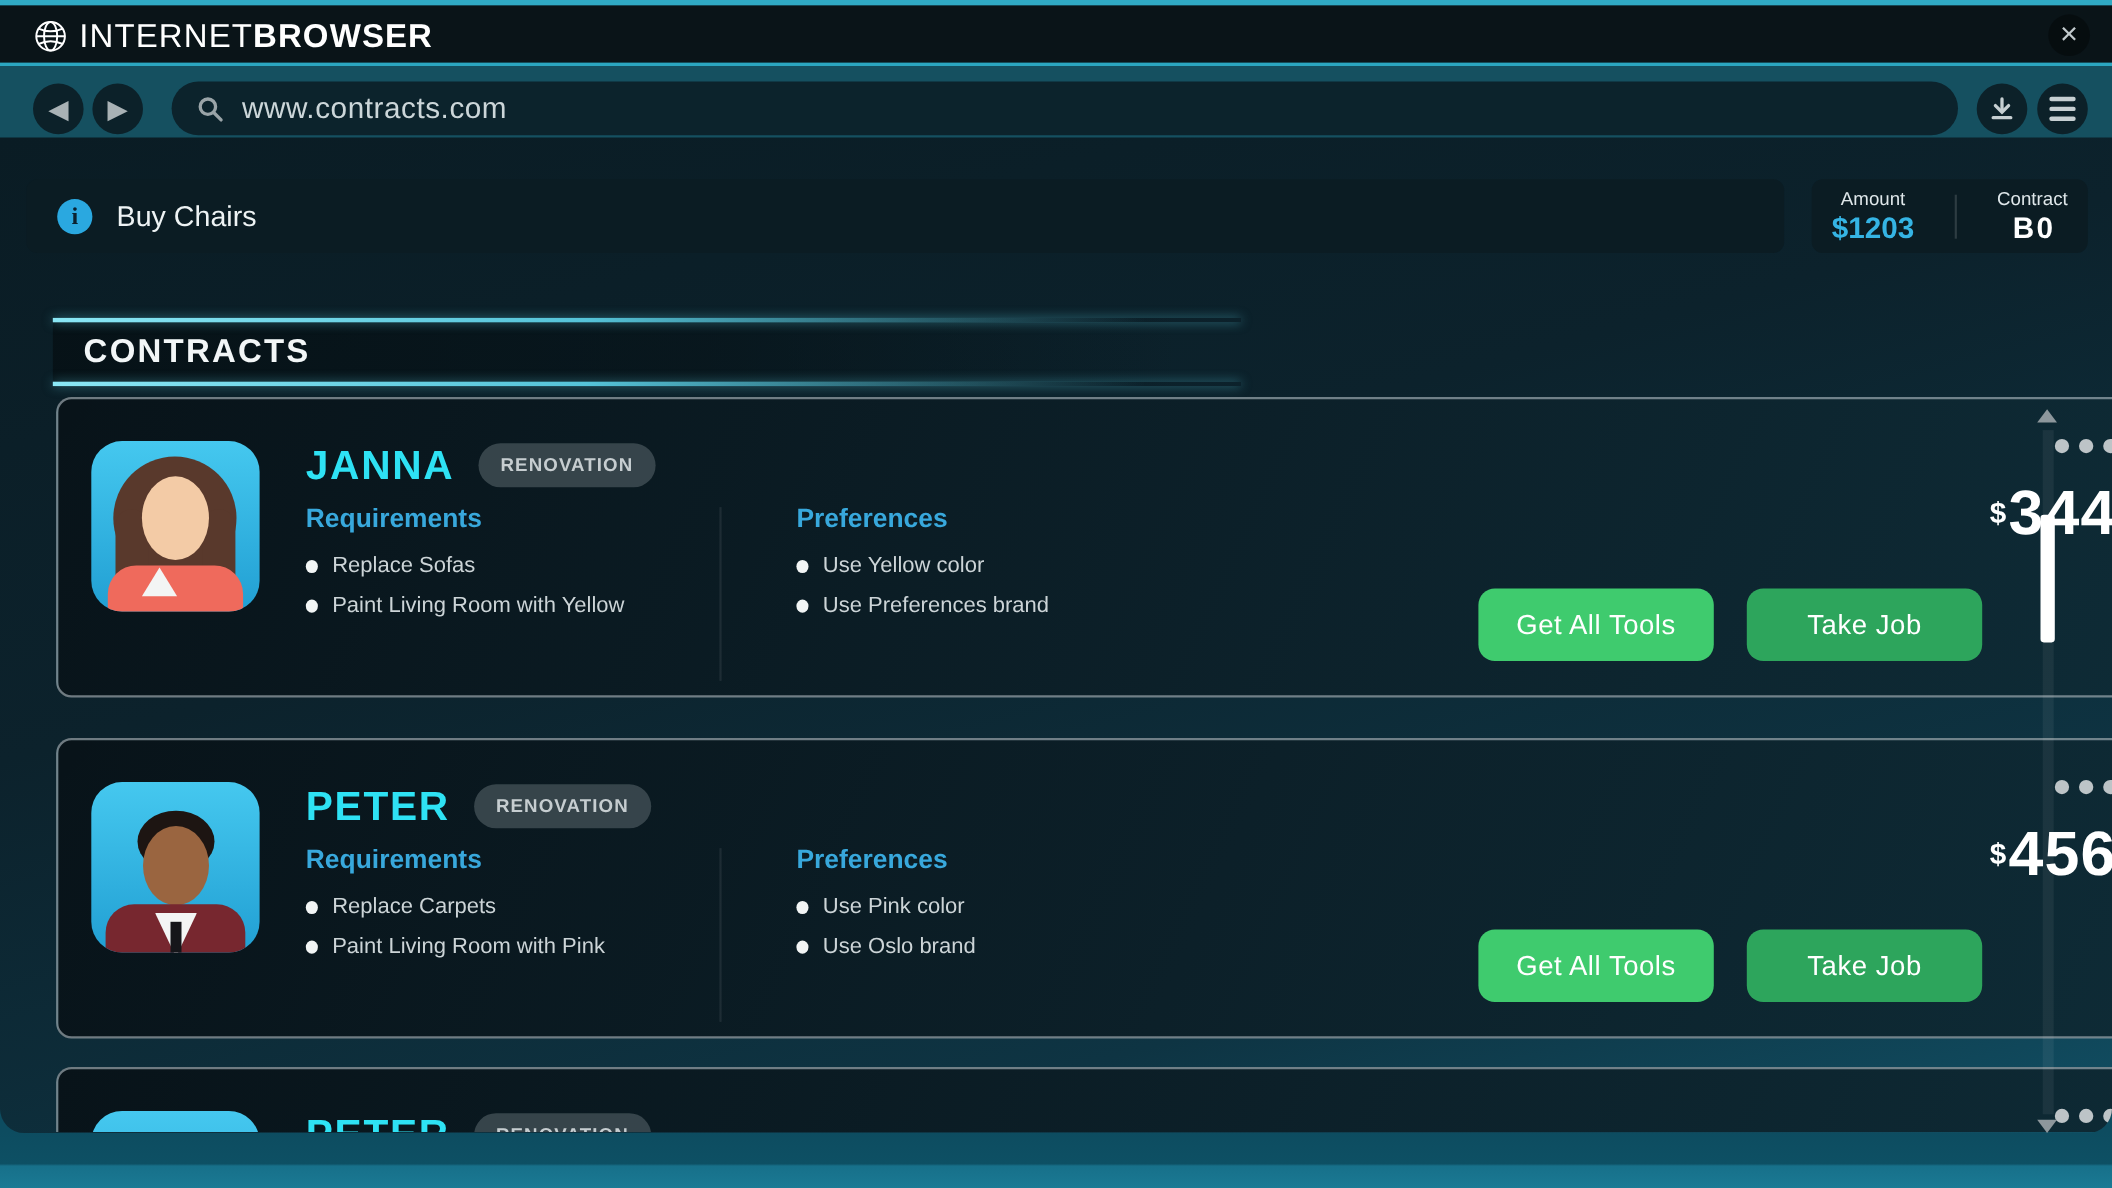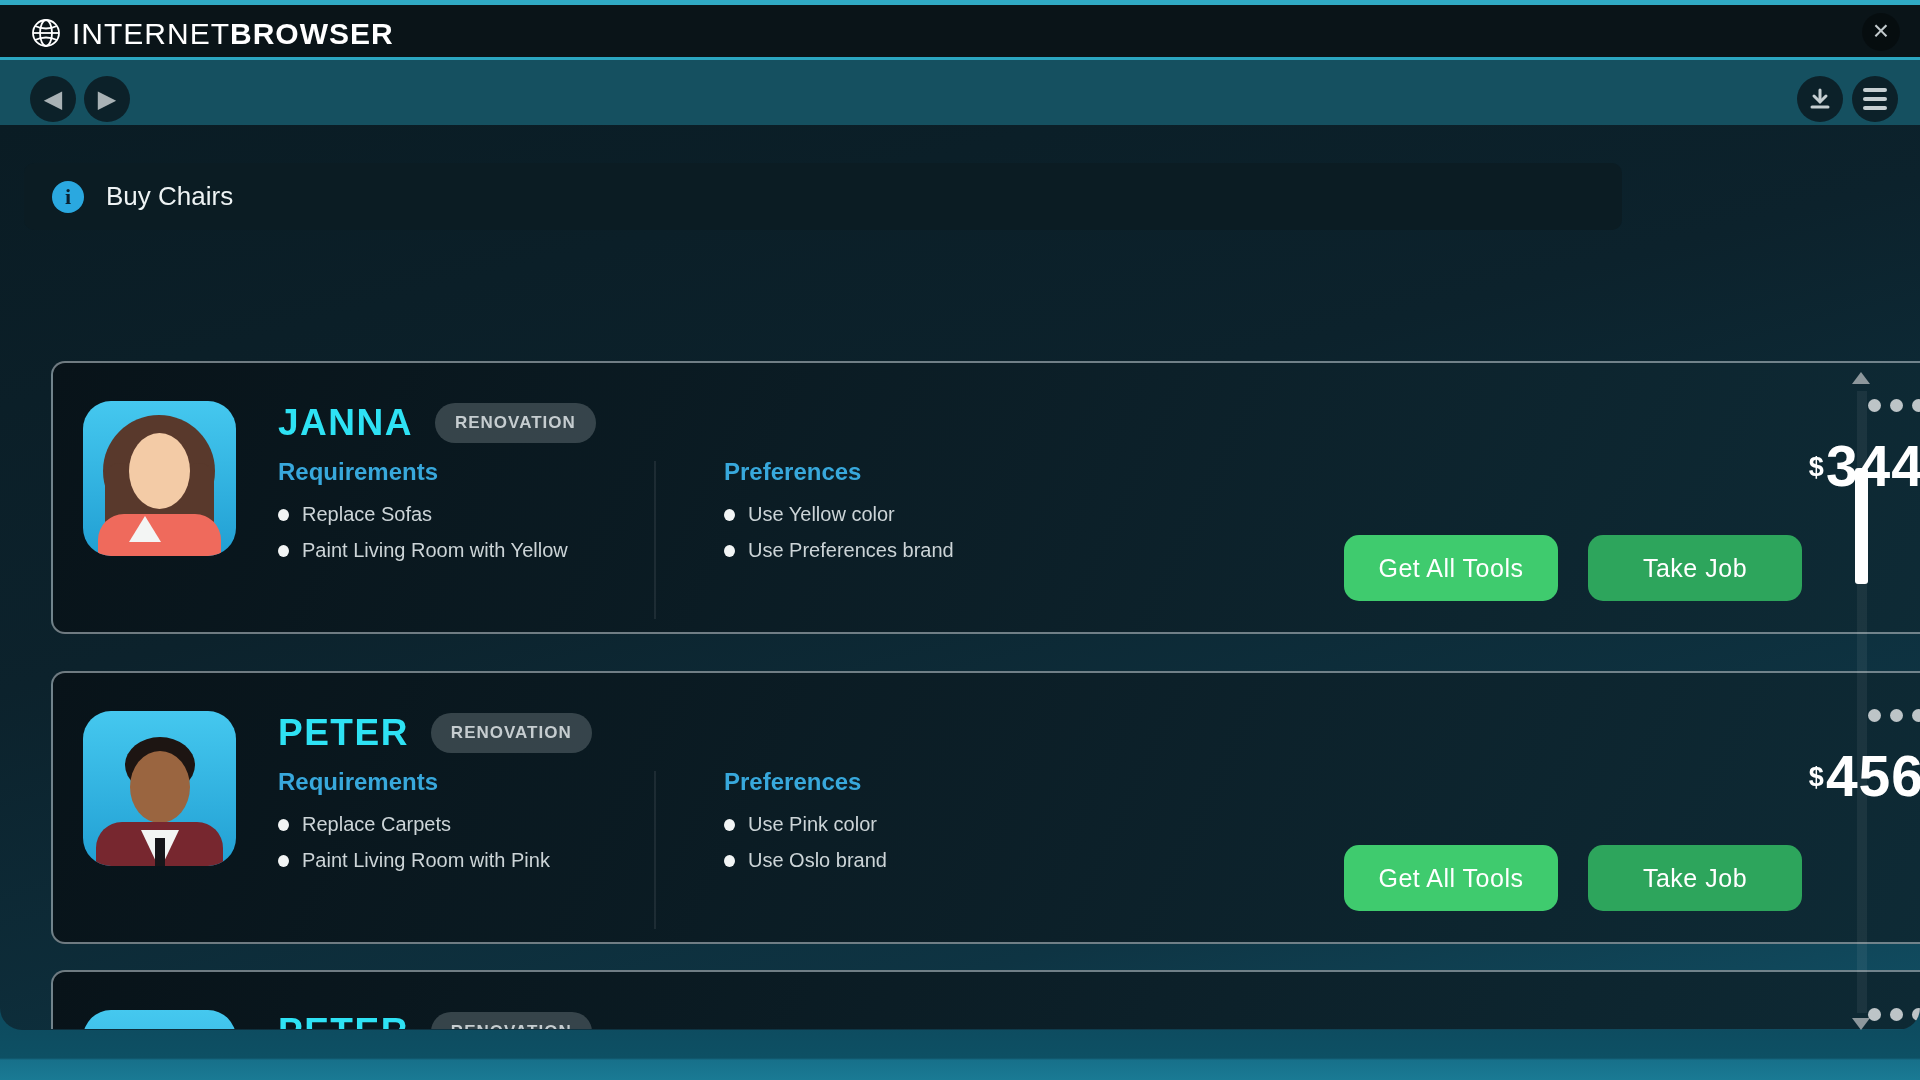--- a/index.html
+++ b/index.html
@@ -147,20 +147,29 @@
   </div>
   <div class="abs cyanline2"></div>
 
   <div class="abs navbar">
     <div class="abs navcircle backbtn">
       <span class="tri">◀</span>
     </div>
     <div class="abs navcircle fwdbtn">
       <span class="tri">▶</span>
     </div>
+    <div class="abs urlbar">
+      <span>
+        <svg width="26" height="26" viewBox="0 0 26 26" fill="none" stroke="#9aa4a8" stroke-width="3" stroke-linecap="round">
+          <circle cx="11" cy="11" r="7"></circle>
+            <line x1="16.5" y1="16.5" x2="23" y2="23"></line>
+        </svg>
+      </span>
+      <span class="urltext">www.contracts.com</span>
+    </div>
     <div class="abs navcircle dlbtn">
       <span>
         <svg width="24" height="24" viewBox="0 0 24 24" fill="none" stroke="#c6cfd2" stroke-width="3" stroke-linecap="round">
           <line x1="12" y1="3" x2="12" y2="14"></line>
           <path d="M6 9 L12 15 L18 9" fill="none"></path>
           <line x1="4" y1="20" x2="20" y2="20"></line>
         </svg>
       </span>
     </div>
     <div class="abs navcircle menubtn">
@@ -172,21 +181,40 @@
     </div>
   </div>
 
   <div class="abs content">
 
     <div class="abs infobar">
       <span class="infoicon">i</span>
       <span class="infolabel">Buy Chairs</span>
     </div>
 
-
+    <div class="abs wallet">
+      <div class="wcol">
+        <div class="wlabel">Amount</div>
+        <div class="wvalue amountv">$1203</div>
+      </div>
+      <div class="wdiv"></div>
+      <div class="wcol">
+        <div class="wlabel">Contract</div>
+        <div class="wvalue contractv">
+          <span class="btc">B</span>
+            <span>0</span>
+        </div>
+      </div>
+    </div>
+
+    <div class="abs band">
+      <div class="bandline t"></div>
+      <span class="bandtitle">CONTRACTS</span>
+      <div class="bandline b"></div>
+    </div>
 
 
     <div class="abs viewport">
 
       <div class="card card1">
         <div class="avatar av-blue">
           <div class="hair-j"></div>
             <div class="lock l"></div>
             <div class="lock r"></div>
           <div class="face-j"></div>

